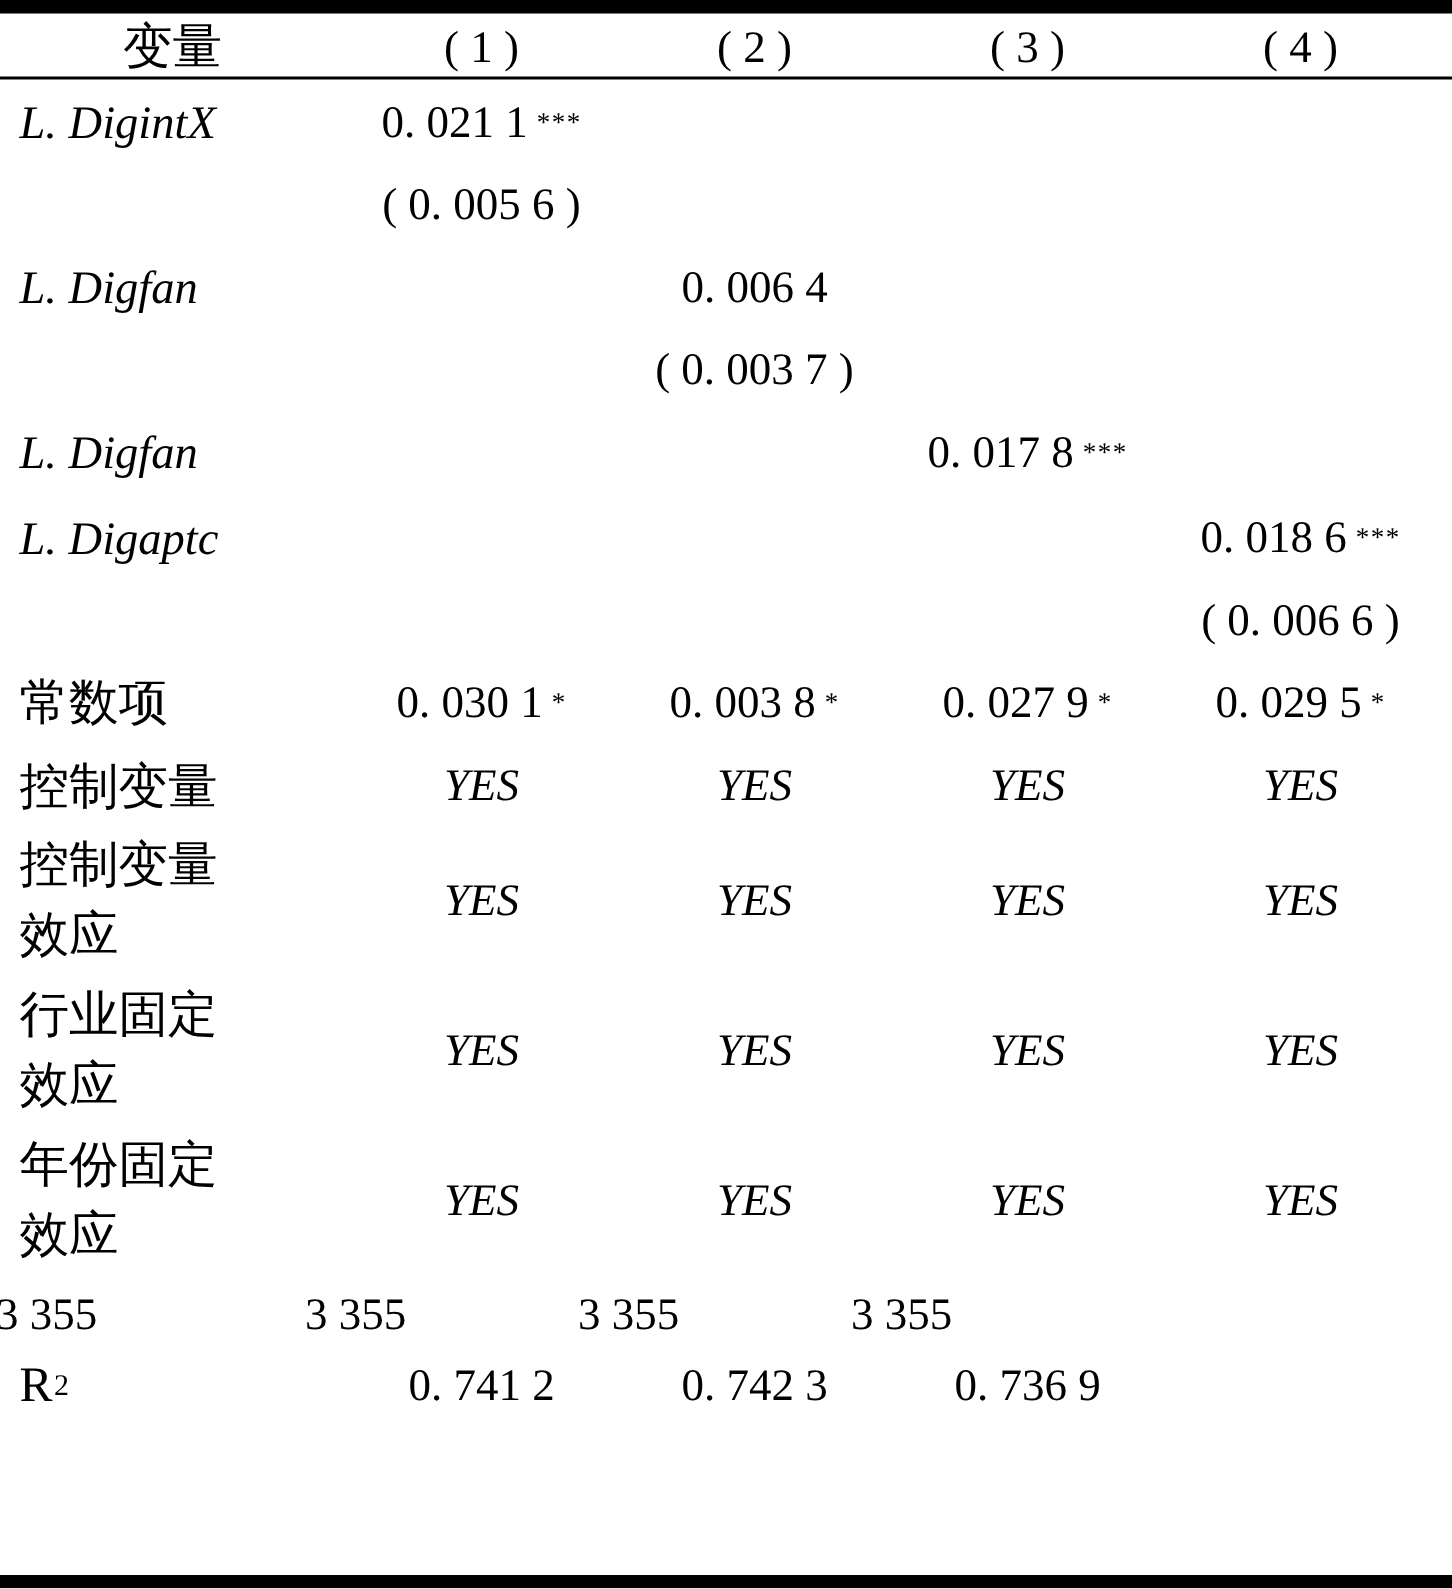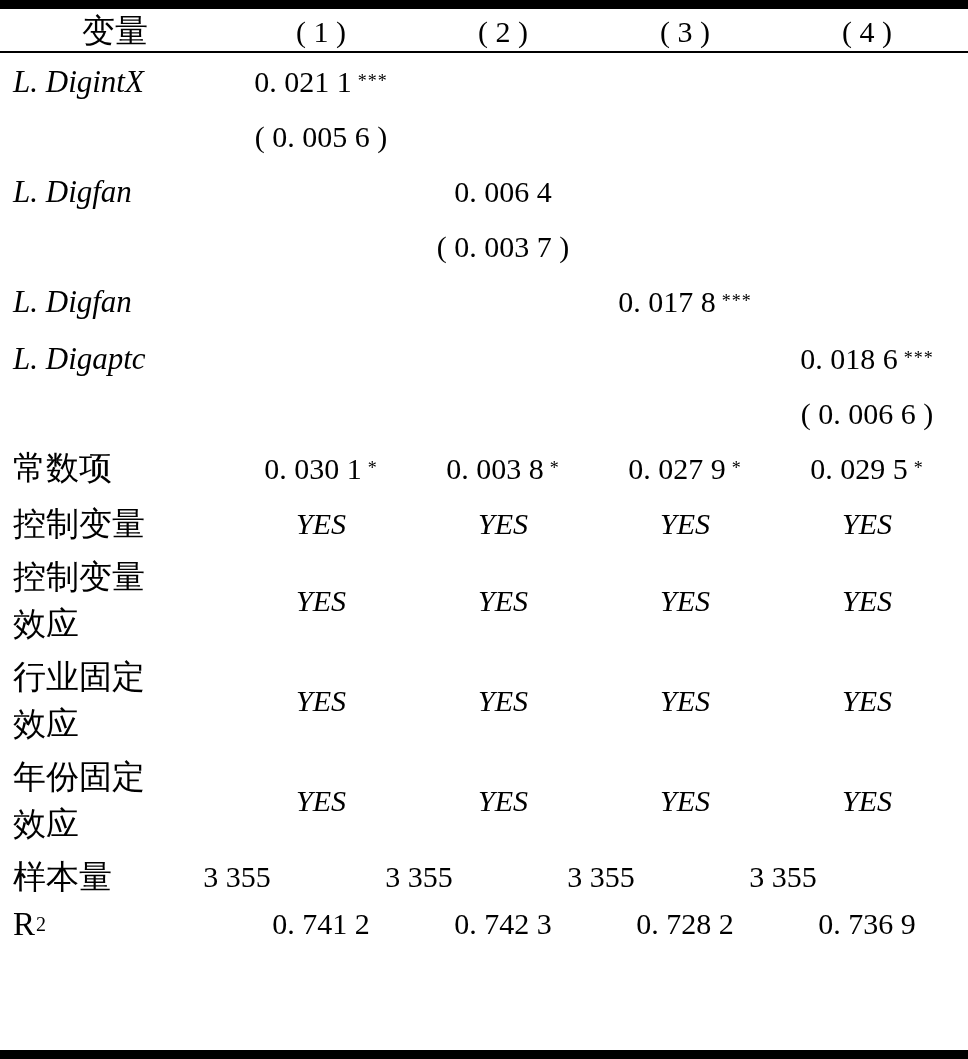--- a/index.html
+++ b/index.html
@@ -279,23 +279,20 @@
           <span>YES</span>
         </div>
         <div class="cell value-cell">
           <span>YES</span>
         </div>
         <div class="cell value-cell">
           <span>YES</span>
         </div>
       </div>
       <div class="row row-sample">
-        <div class="cell label-cell">
-          <span>样本量</span>
-        </div>
         <div class="cell value-cell">
           <span>3 355</span>
         </div>
         <div class="cell value-cell">
           <span>3 355</span>
         </div>
         <div class="cell value-cell">
           <span>3 355</span>
         </div>
         <div class="cell value-cell">
@@ -307,22 +304,19 @@
           <span>R</span>
           <span class="label-sup">2</span>
         </div>
         <div class="cell value-cell">
           <span>0. 741 2</span>
         </div>
         <div class="cell value-cell">
           <span>0. 742 3</span>
         </div>
         <div class="cell value-cell">
-          <span>0. 728 2</span>
-        </div>
-        <div class="cell value-cell">
           <span>0. 736 9</span>
         </div>
       </div>
     </div>
 
   <div class="rule-bottom"></div>
 </div>
 
 </body></html>

